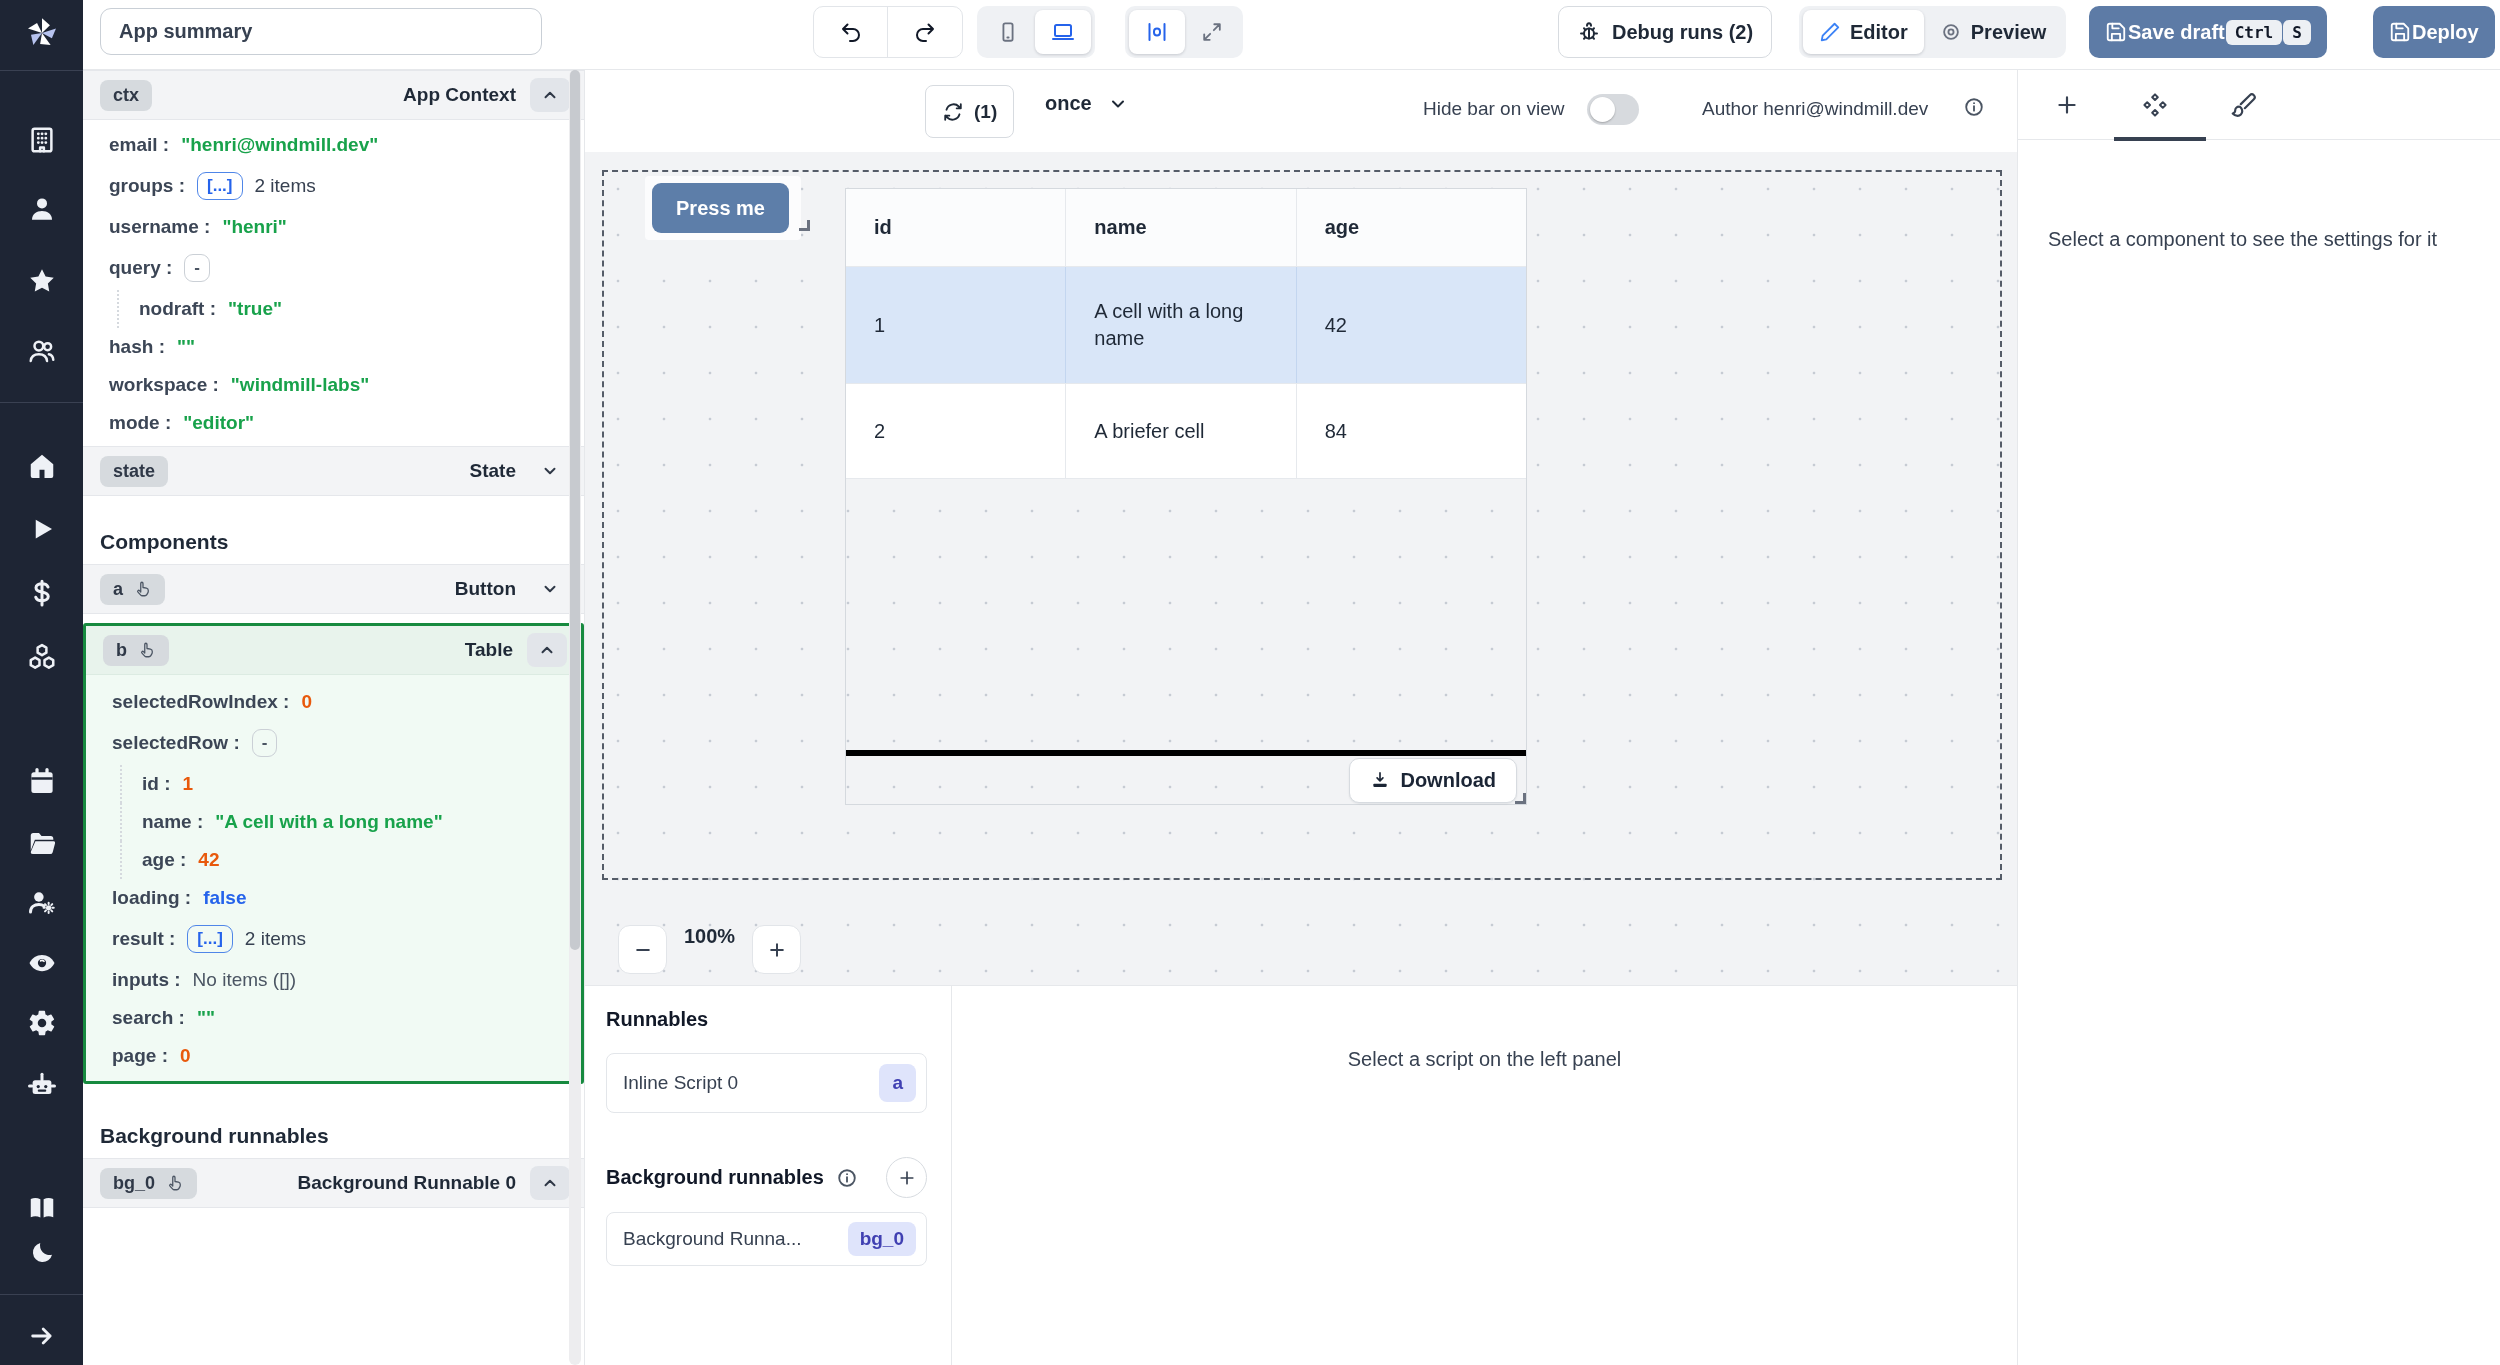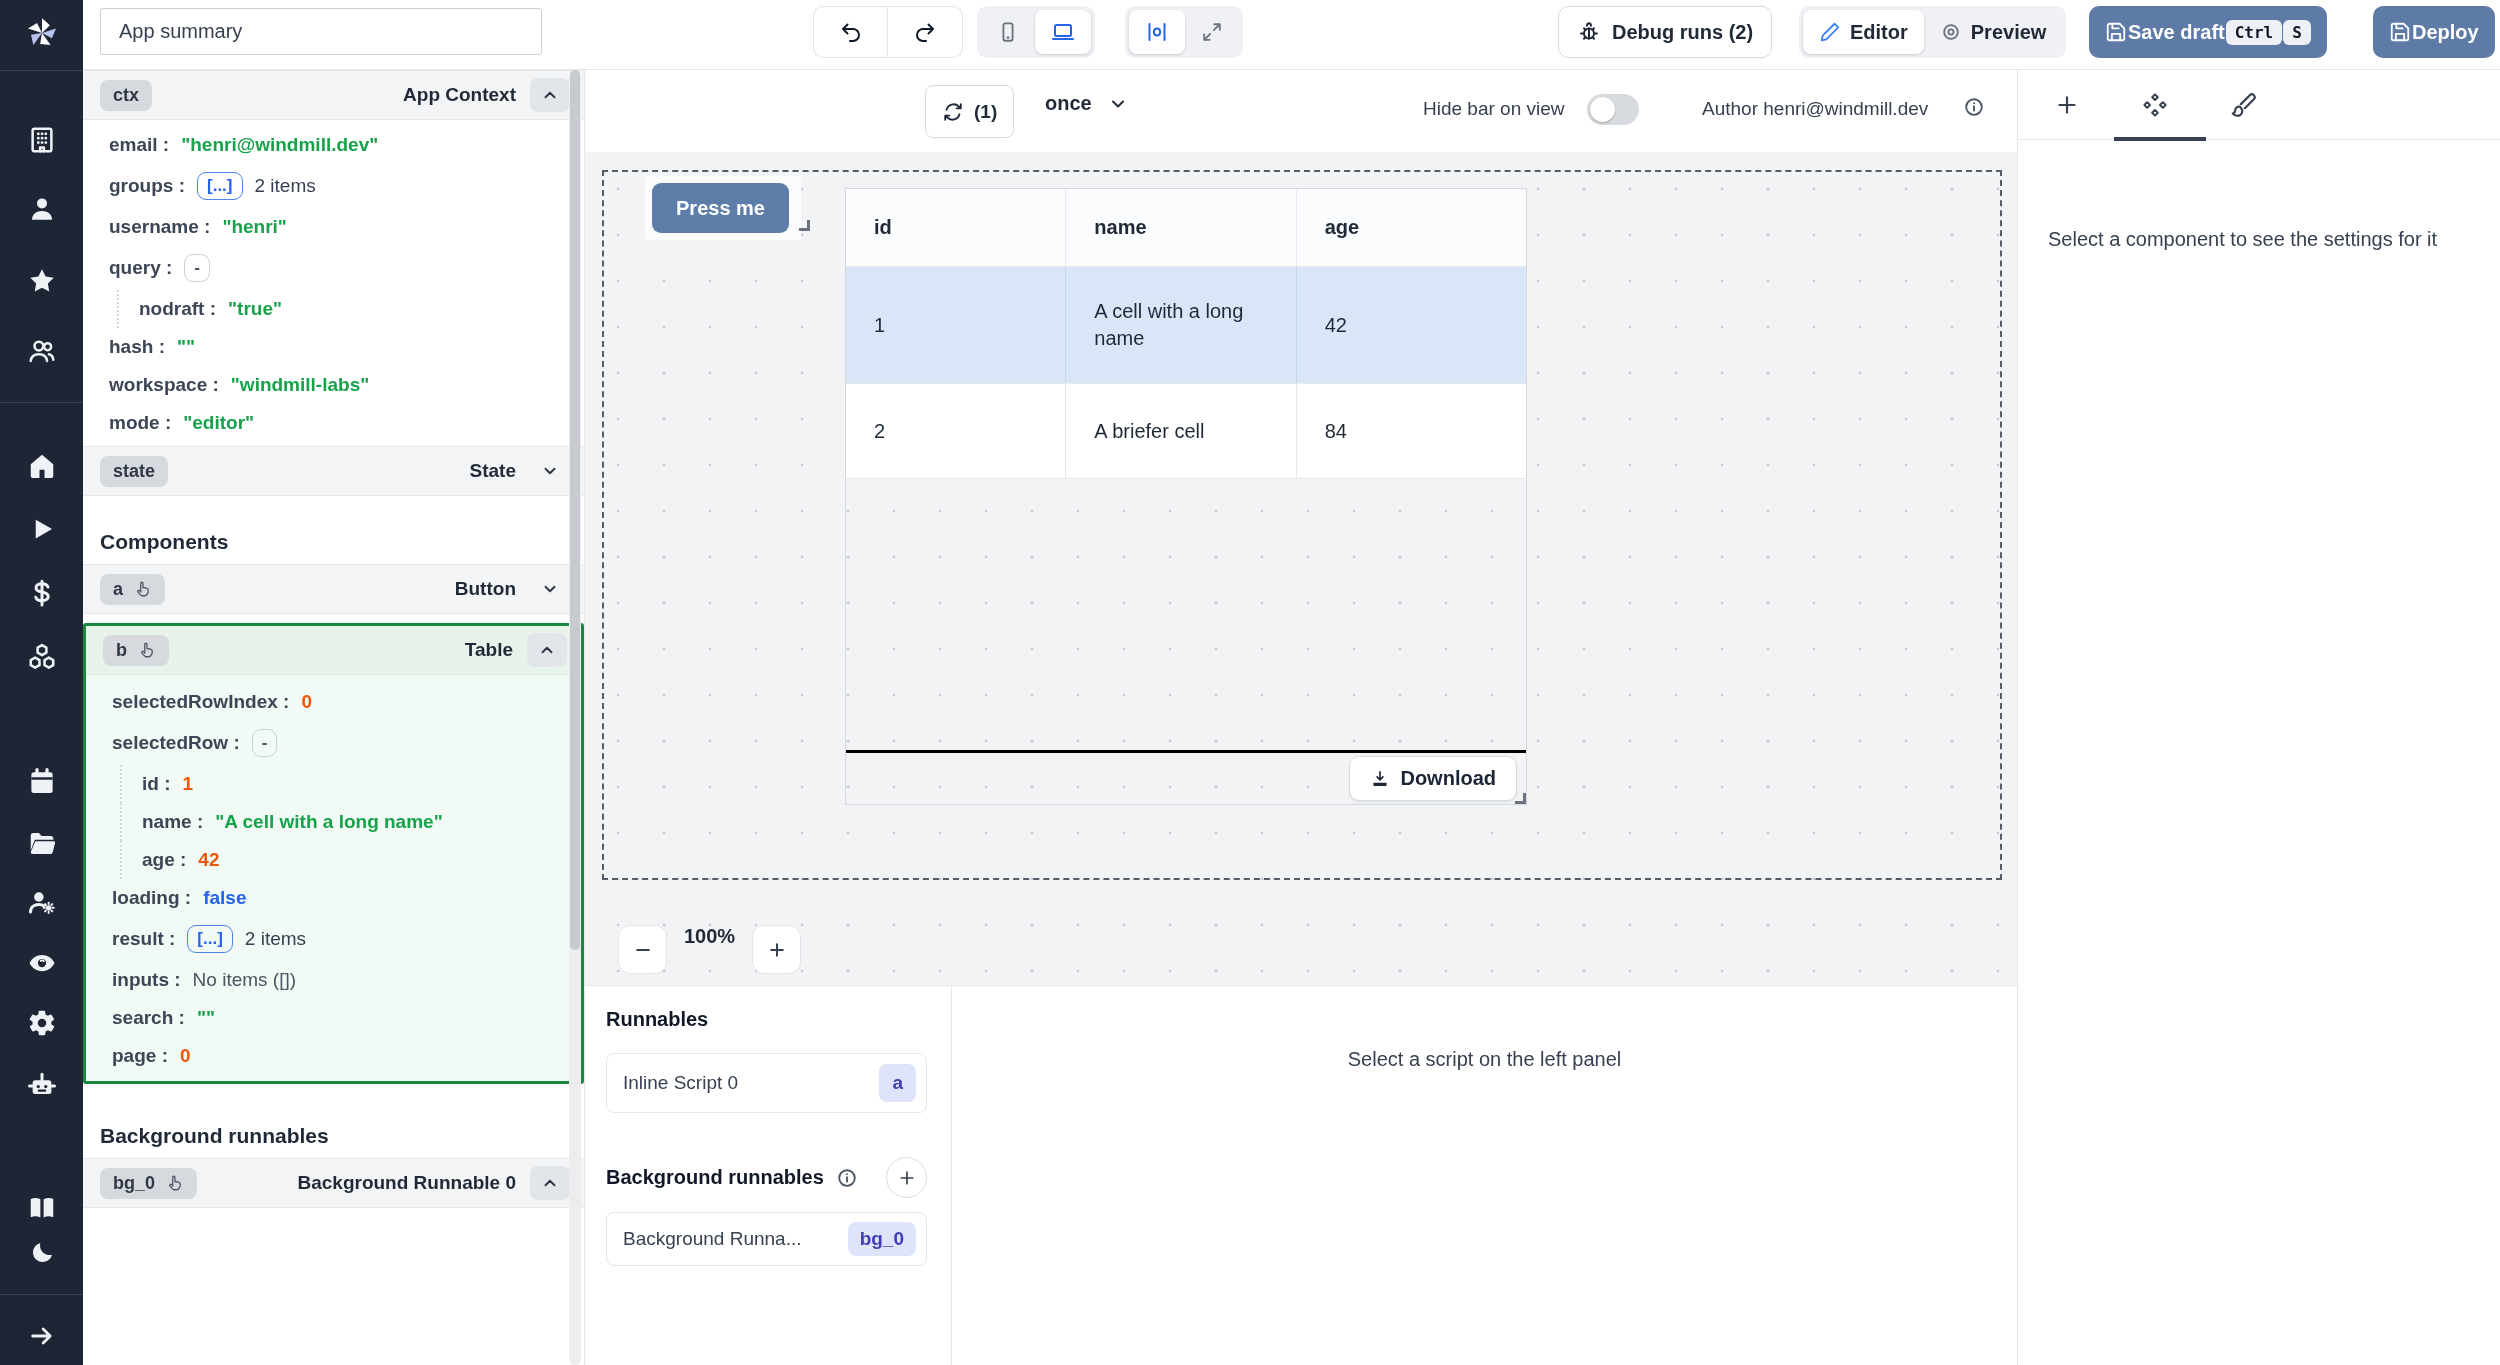--- a/index.html
+++ b/index.html
@@ -12,21 +12,21 @@
 
   
   #rail { position:absolute; left:0; top:0; width:83px; height:1365px; background:#1e2534; z-index:30; }
   .ricon { position:absolute; left:50%; transform:translateX(-50%); color:#eef1f6; cursor:pointer; }
   .rdiv { position:absolute; left:0; width:100%; height:1px; background:#3a4152; }
 
   
   #topbar { position:absolute; left:83px; top:0; width:2417px; height:70px; background:#fff;
     border-bottom:1px solid #e6e8eb; z-index:20; }
   #app-summary { position:absolute; left:17px; top:8px; width:442px; height:47px; border:1px solid #c9cfd6;
-    border-radius:3px; padding:0 18px; font-size:20px; font-weight:400; color:#374151;
+    border-radius:11px; padding:0 18px; font-size:20px; font-weight:700; color:#374151;
     font-family:"Liberation Sans",sans-serif; background:#fff; }
   .tb-group { position:absolute; top:6px; height:52px; display:flex; align-items:center; }
   .btn-pair { border:1px solid #e2e5e9; border-radius:10px; background:#fff; display:flex; height:52px; }
   .btn-pair > div { width:74px; display:flex; align-items:center; justify-content:center; color:#111827; cursor:pointer; }
   .btn-pair > div:first-child { border-right:1px solid #e2e5e9; }
   .seg { background:#eff1f4; border-radius:10px; padding:4px; display:flex; height:52px; align-items:stretch; }
   .seg-item { display:flex; align-items:center; justify-content:center; gap:9px; padding:0 16px;
     border-radius:8px; color:#6b7280; cursor:pointer; font-size:20px; font-weight:700; }
   .seg-item.active { background:#fff; box-shadow:0 1px 3px rgba(16,24,40,.18); color:#1f2937; }
   .kebab { position:absolute; left:1504px; top:14px; color:#1f2937; cursor:pointer; }
@@ -100,21 +100,21 @@
   #tablecomp { position:absolute; left:260px; top:118px; width:682px; height:617px; border:1px solid #d5d9de;
     background:transparent; }
   .trow { display:flex; }
   .tcell { padding:0 28px; display:flex; align-items:center; font-size:20px; color:#1f2937; }
   .c0{width:220px}.c1{width:231px;border-left:1px solid #e6e9ed}.c2{width:231px;border-left:1px solid #e6e9ed}
   #thead { height:78px; background:#fbfcfd; border-bottom:1px solid #e6e9ed; font-weight:700; }
   #trow0 { height:117px; background:#d9e6f8; border-bottom:1px solid #e6e9ed; cursor:pointer; }
   #trow0 .c1,#trow0 .c2 { border-left:1px solid #c3d6f0; }
   #trow0 .tcell { line-height:1.35; }
   #trow1 { height:95px; background:#fff; border-bottom:1px solid #e6e9ed; cursor:pointer; }
-  #tfoot { position:absolute; left:0; bottom:0; width:100%; height:54px; border-top:3px solid #000000;
+  #tfoot { position:absolute; left:0; bottom:0; width:100%; height:54px; border-top:6px solid #000000;
     display:flex; align-items:center; justify-content:flex-end; padding-right:9px; }
   #dl-btn { display:flex; align-items:center; gap:10px; height:45px; padding:0 20px; background:#fff;
     border:1px solid #d7dbe0; border-radius:10px; font-size:20px; font-weight:700; color:#1b2535;
     cursor:pointer; box-shadow:0 1px 2px rgba(16,24,40,.08); font-family:"Liberation Sans",sans-serif; }
   #zoombar { position:absolute; left:33px; top:855px; display:flex; align-items:flex-start; gap:17px; }
   .zbtn { width:49px; height:49px; background:#fff; border:1px solid #e2e5e9; border-radius:12px;
     display:flex; align-items:center; justify-content:center; color:#374151; cursor:pointer; }
   #zoom-level { font-size:20px; font-weight:600; color:#1f2937; }
 
   

